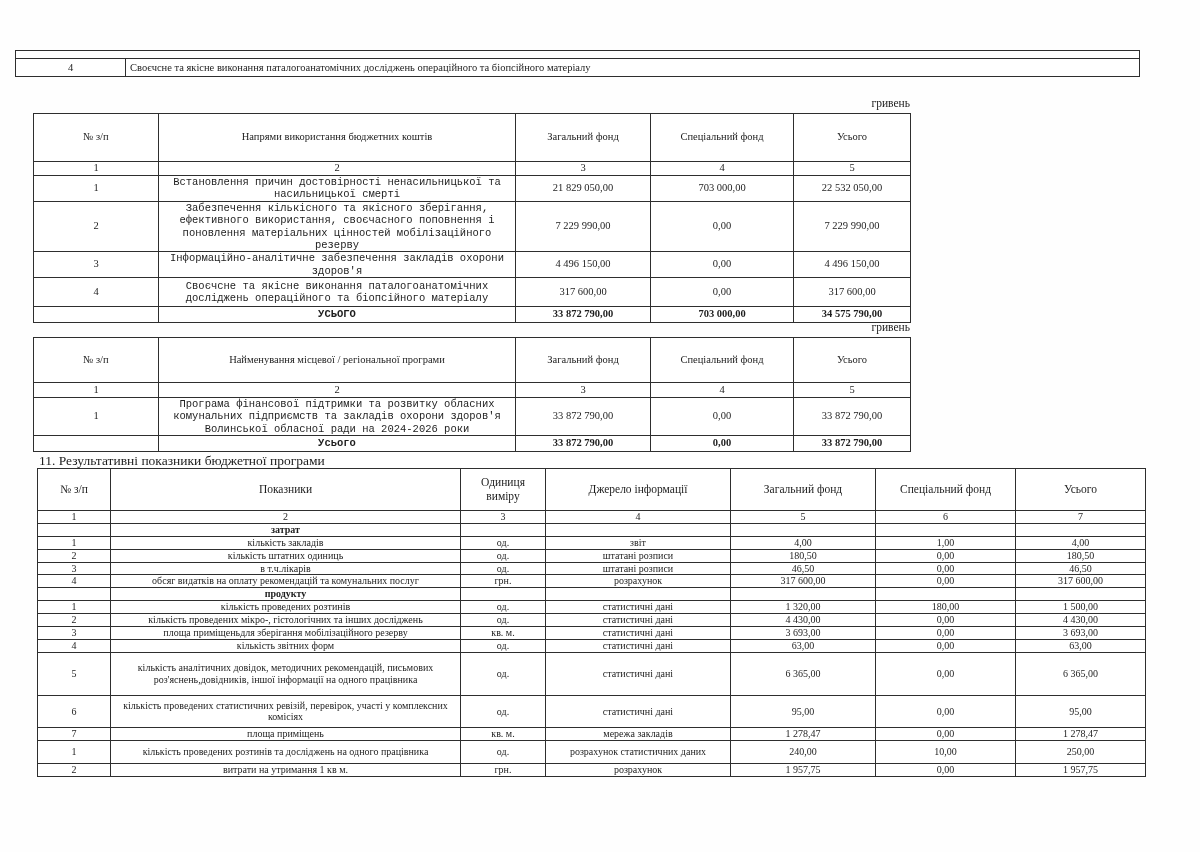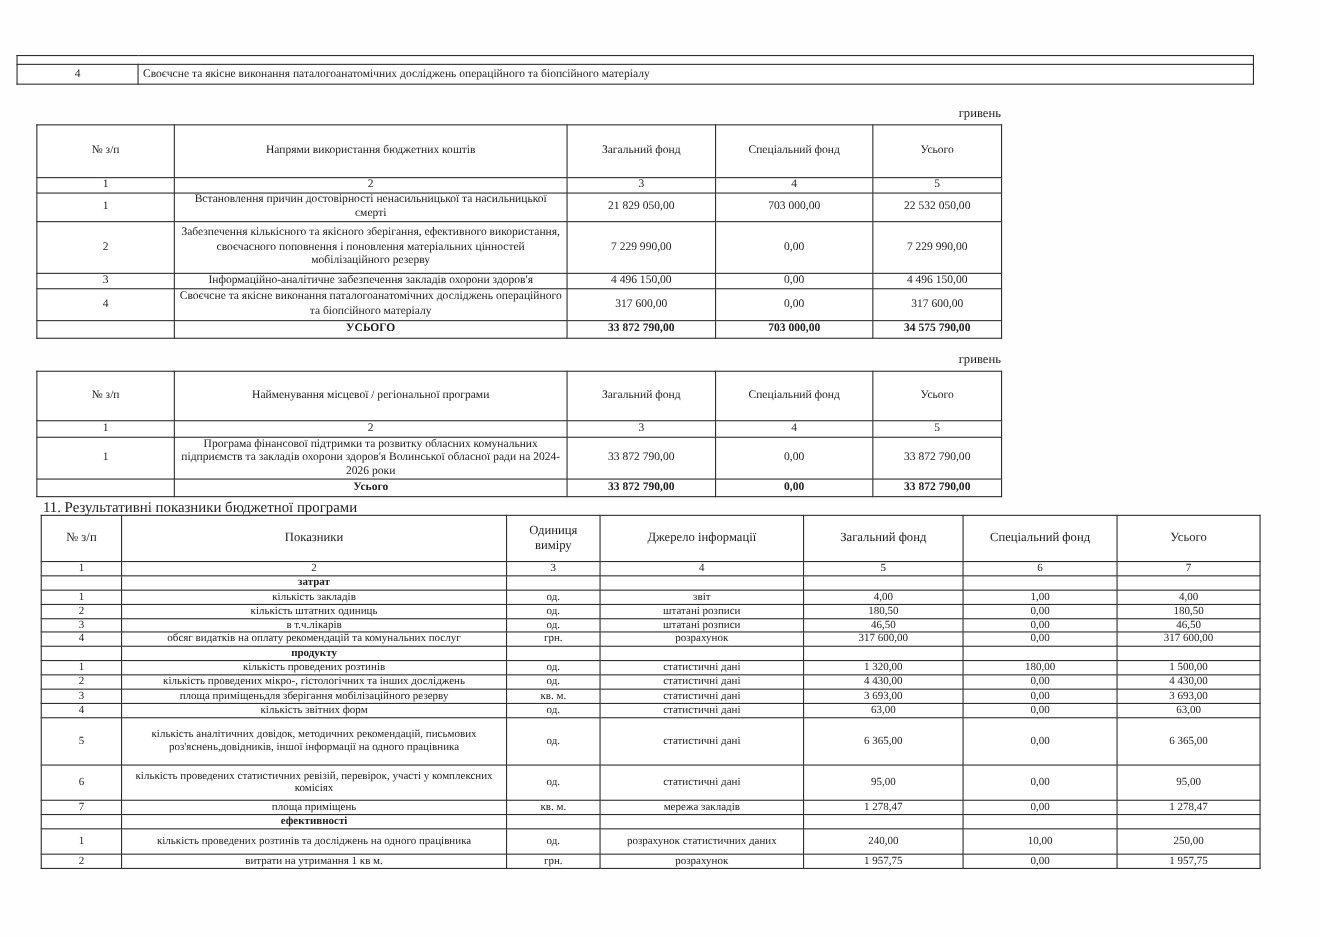--- a/index.html
+++ b/index.html
@@ -12,21 +12,21 @@
   .heading{position:absolute;font-size:13.5px;white-space:nowrap;}
   .grn{position:absolute;width:120px;text-align:right;font-size:11.5px;}
   table.t{position:absolute;border-collapse:collapse;table-layout:fixed;background:#fff;}
   table.t td{
     border:1px solid #2e2e2e;padding:0 3px;text-align:center;vertical-align:middle;
     font-size:10.5px;line-height:1.18;overflow:hidden;
   }
   table.t9 td,table.t10 td{font-size:10.5px;}
   td.hd{font-size:12px;}
   td.colnum{font-size:11px;}
-  td.name{text-align:left;padding-left:5px;}
+  td.name{text-align:left;padding-left:5px;font-family:Liberation Mono, monospace;}
   td.val{white-space:nowrap;}
   td.b{font-weight:bold;}
   td.vtop{vertical-align:top;padding-top:1px;}
   table.t11 td{font-size:10px;}
   table.t11 td.hd{font-size:11.5px;}
   .frag{position:absolute;border-collapse:collapse;table-layout:fixed;background:#fff;}
   .frag td{border:1px solid #2e2e2e;font-size:10.5px;padding:0 4px;vertical-align:middle;overflow:hidden;}
   .frag td.num{text-align:center;}
   .frag td.txt{text-align:left;}
 </style>
@@ -300,29 +300,20 @@
     <tr style="height:12px">
       <td>7</td>
       <td>площа приміщень</td>
       <td>кв. м.</td>
       <td>мережа закладів</td>
       <td class="val">1 278,47</td>
       <td class="val">0,00</td>
       <td class="val">1 278,47</td>
     </tr>
 
-    <tr style="height:13px">
-      <td></td>
-      <td class="b">ефективності</td>
-      <td></td>
-      <td></td>
-      <td></td>
-      <td></td>
-      <td></td>
-    </tr>
     <tr style="height:23px">
       <td>1</td>
       <td>кількість проведених розтинів та досліджень на одного працівника</td>
       <td>од.</td>
       <td class="vtop">розрахунок статистичних даних</td>
       <td class="val">240,00</td>
       <td class="val">10,00</td>
       <td class="val">250,00</td>
     </tr>
     <tr style="height:13px">

